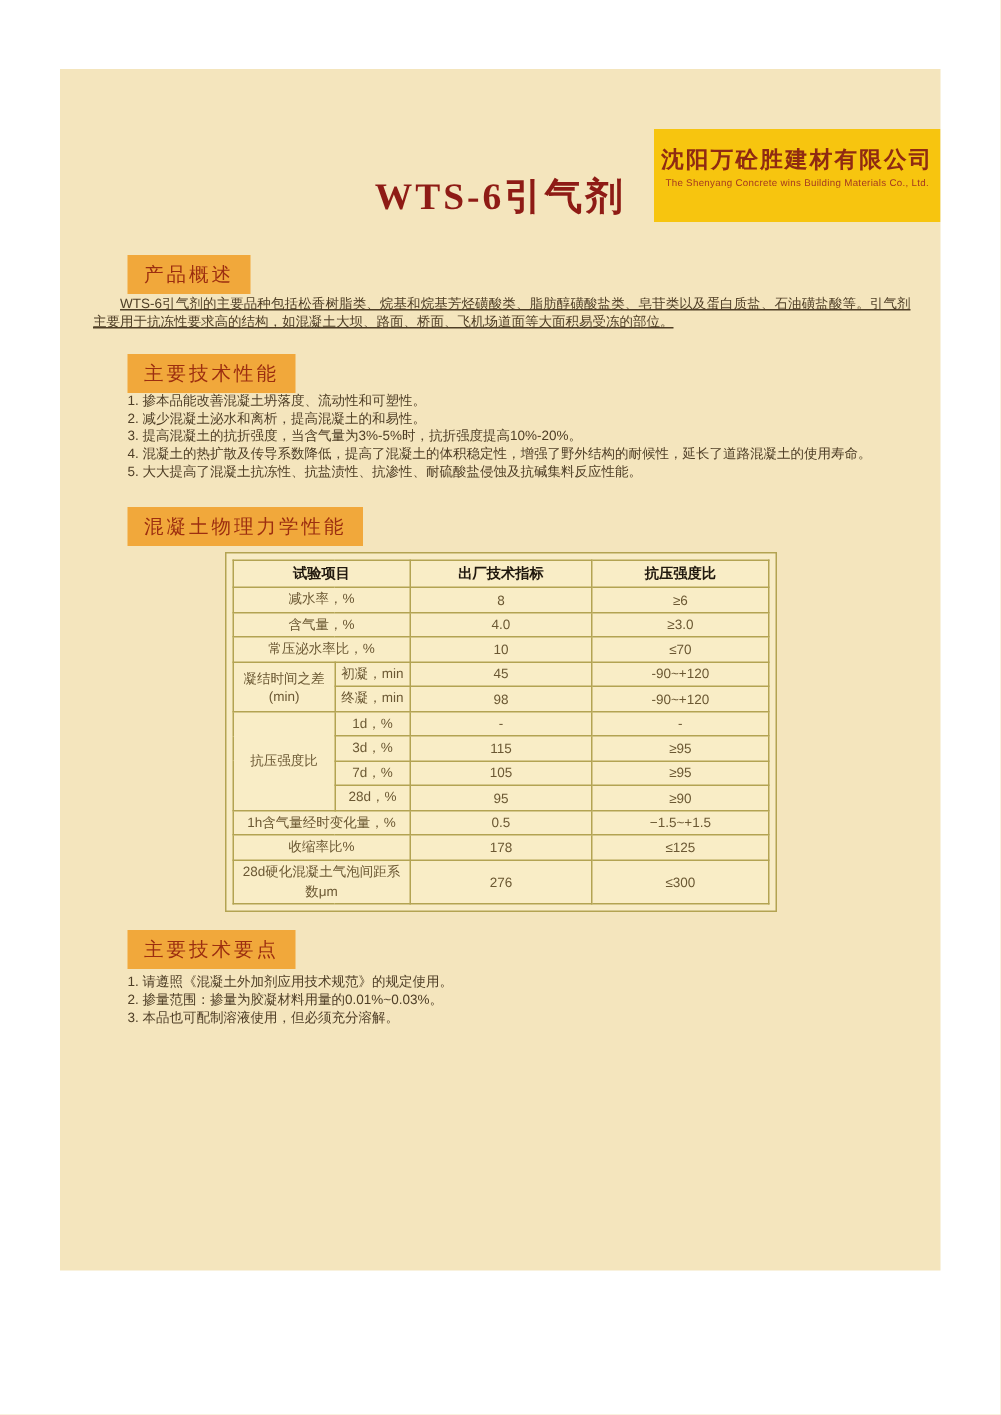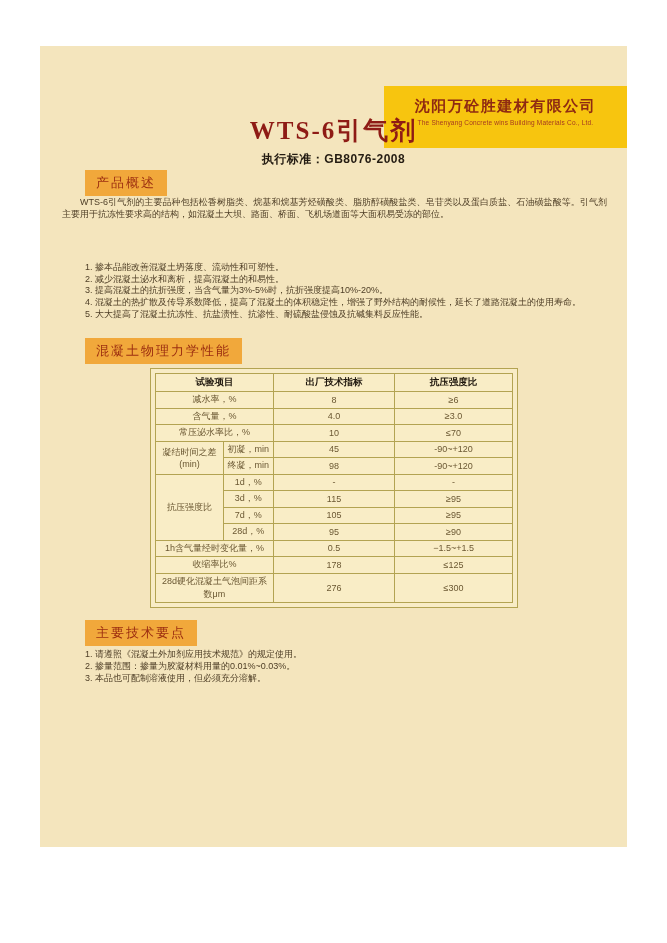--- a/index.html
+++ b/index.html
@@ -15,21 +15,21 @@
   .topbar{
     position:absolute;left:0;top:0;width:587px;height:40px;
     background:#F7C50F;
   }
   .topbar-text{
     position:absolute;left:30px;top:14px;
     font-size:10px;font-weight:bold;color:#A3270F;
     letter-spacing:1.3px;word-spacing:14px;white-space:nowrap;
   }
   .company-box{
-    position:absolute;right:0;top:40px;width:243px;height:62px;
+    position:absolute;right:0;top:40px;width:191px;height:62px;
     background:#F7C50F;text-align:center;box-sizing:border-box;padding-top:11px;
   }
   .company-cn{
     font-size:15px;font-weight:bold;color:#8F2A12;letter-spacing:1.5px;
   }
   .company-en{
     font-size:6.5px;color:#A53A20;margin-top:3px;letter-spacing:.2px;
   }
   .title{
     position:absolute;top:68px;left:0;width:587px;text-align:center;
@@ -46,20 +46,21 @@
     padding:4px 11px;letter-spacing:2px;white-space:nowrap;
   }
   .badge-overview{top:124px;}
   .badge-perf{top:190px;}
   .badge-phys{top:292px;}
   .badge-keypoints{top:574px;}
   .para{
     position:absolute;left:22px;top:150px;width:545px;
     font-size:9px;line-height:12px;color:#4E3E26;text-indent:2em;
     text-align:justify;
+    text-decoration:underline;
   }
   .plist{
     position:absolute;left:45px;top:216px;width:520px;
     font-size:9px;line-height:11.7px;color:#4E3E26;
     list-style:none;margin:0;padding:0;
   }
   .nlist{
     position:absolute;left:45px;top:602px;width:520px;
     font-size:9px;line-height:12px;color:#4E3E26;
     list-style:none;margin:0;padding:0;
@@ -88,25 +89,25 @@
 
 <div class="card">
 
 
   <div class="company-box">
     <div class="company-cn">沈阳万砼胜建材有限公司</div>
     <div class="company-en">The Shenyang Concrete wins Building Materials Co., Ltd.</div>
   </div>
 
   <div class="title">WTS-6引气剂</div>
-  <div class="standard">执行标准：GB8076-2008</div>
 
   <div class="badge badge-overview">产品概述</div>
   <div class="para">WTS-6引气剂的主要品种包括松香树脂类、烷基和烷基芳烃磺酸类、脂肪醇磺酸盐类、皂苷类以及蛋白质盐、石油磺盐酸等。引气剂主要用于抗冻性要求高的结构，如混凝土大坝、路面、桥面、飞机场道面等大面积易受冻的部位。</div>
 
+  <div class="badge badge-perf">主要技术性能</div>
   <ul class="plist">
     <li>1. 掺本品能改善混凝土坍落度、流动性和可塑性。</li>
     <li>2. 减少混凝土泌水和离析，提高混凝土的和易性。</li>
     <li>3. 提高混凝土的抗折强度，当含气量为3%-5%时，抗折强度提高10%-20%。</li>
     <li>4. 混凝土的热扩散及传导系数降低，提高了混凝土的体积稳定性，增强了野外结构的耐候性，延长了道路混凝土的使用寿命。</li>
     <li>5. 大大提高了混凝土抗冻性、抗盐渍性、抗渗性、耐硫酸盐侵蚀及抗碱集料反应性能。</li>
   </ul>
 
   <div class="badge badge-phys">混凝土物理力学性能</div>
 

